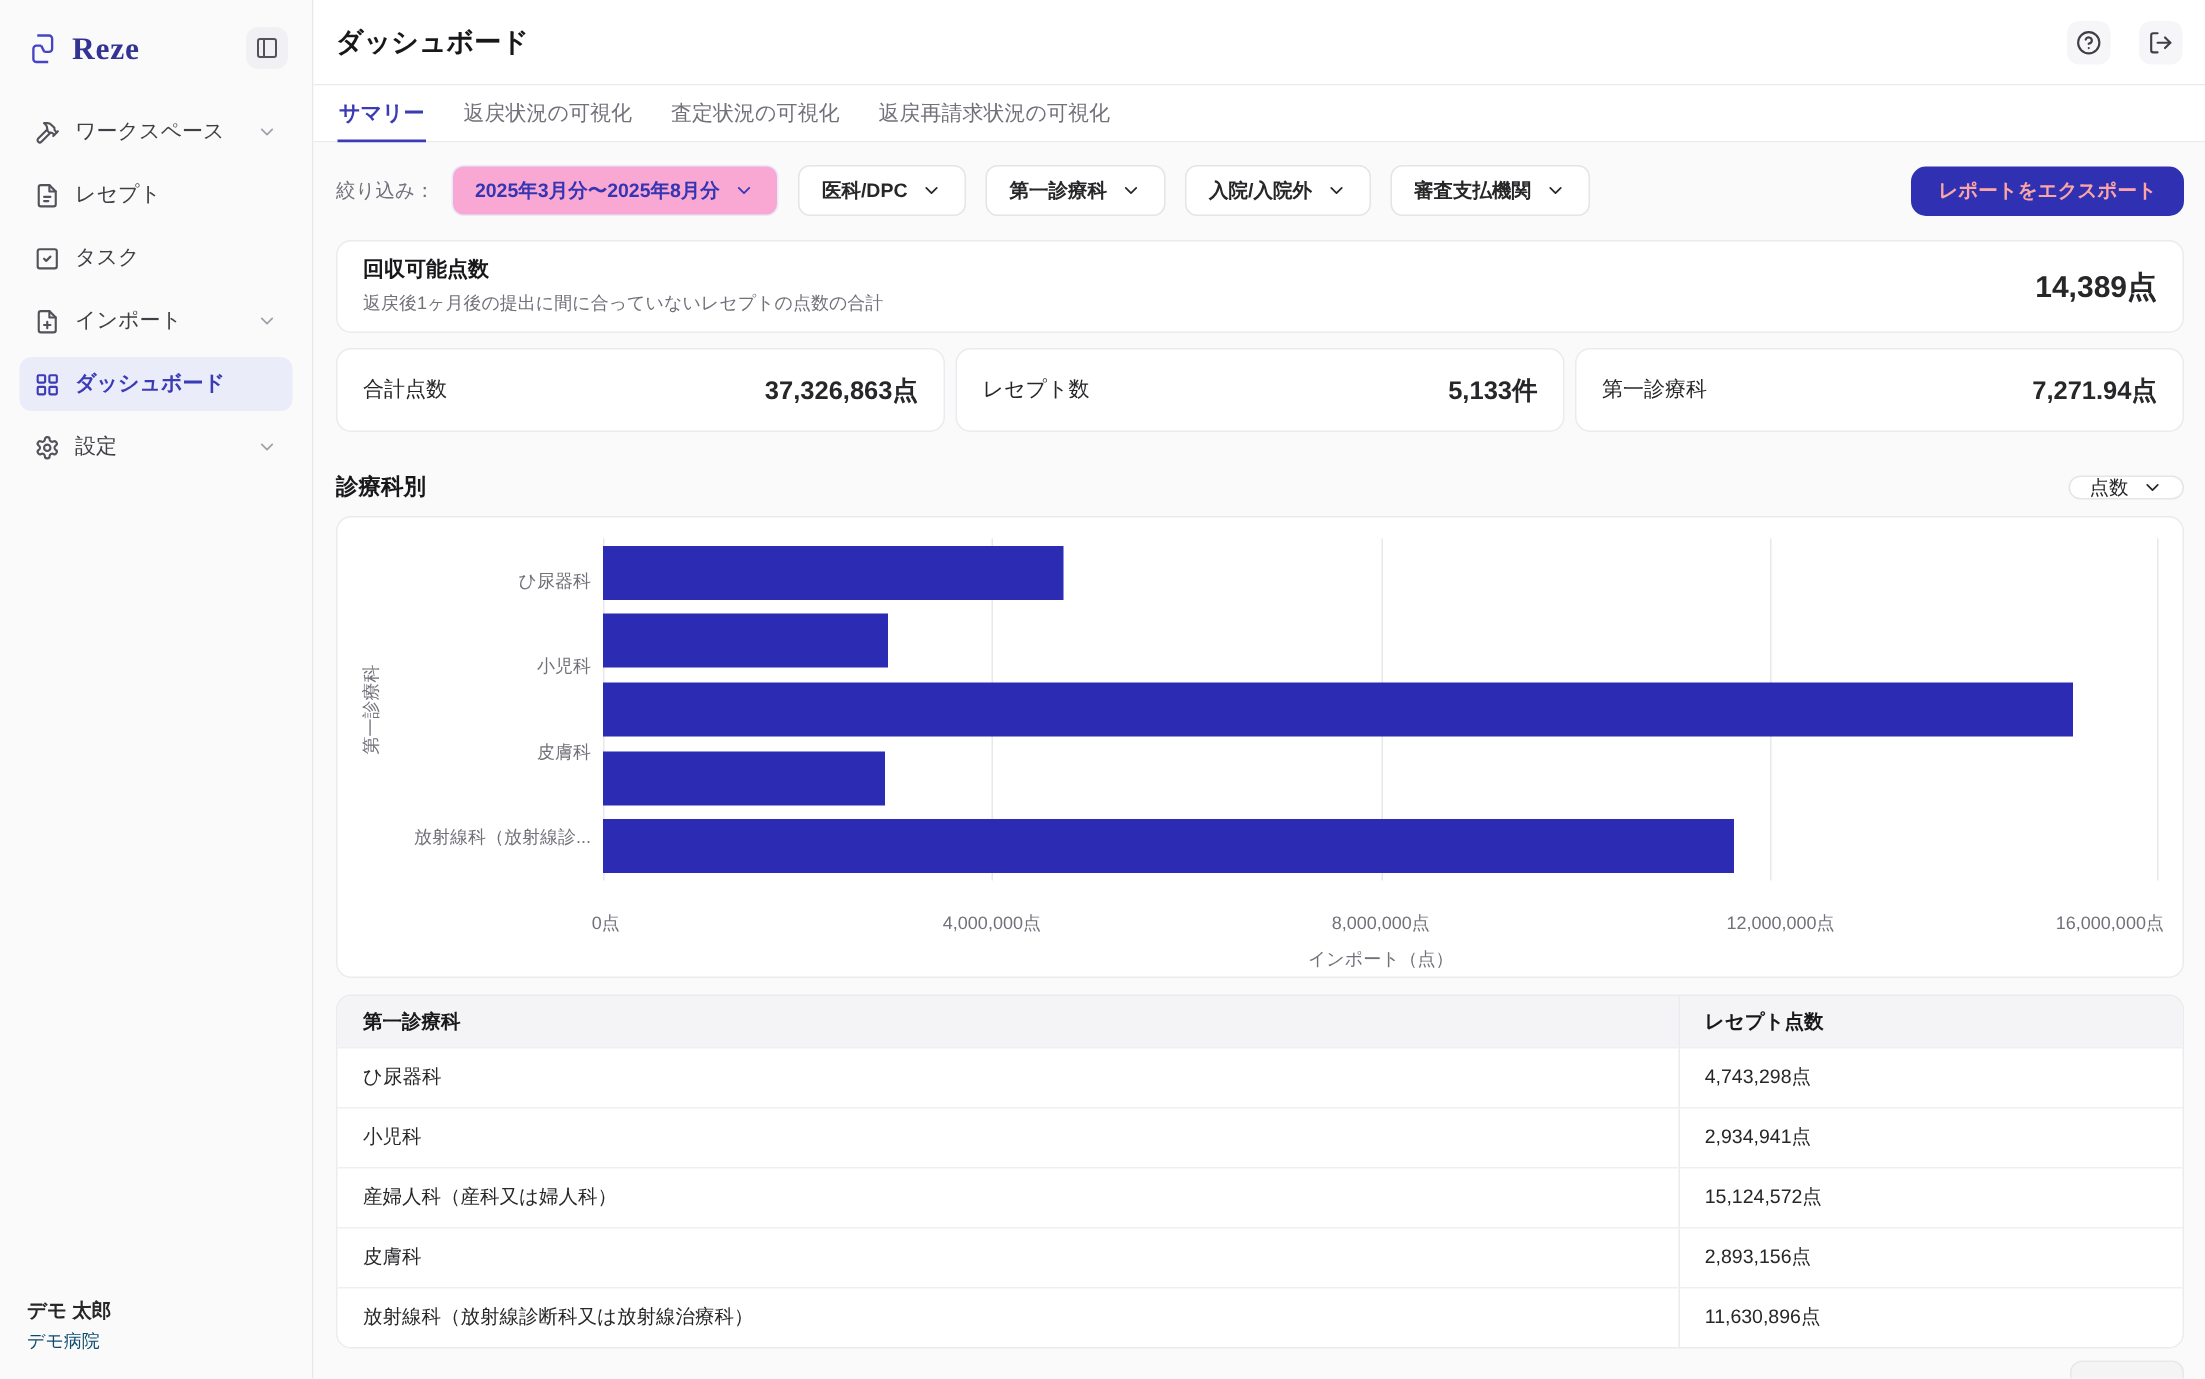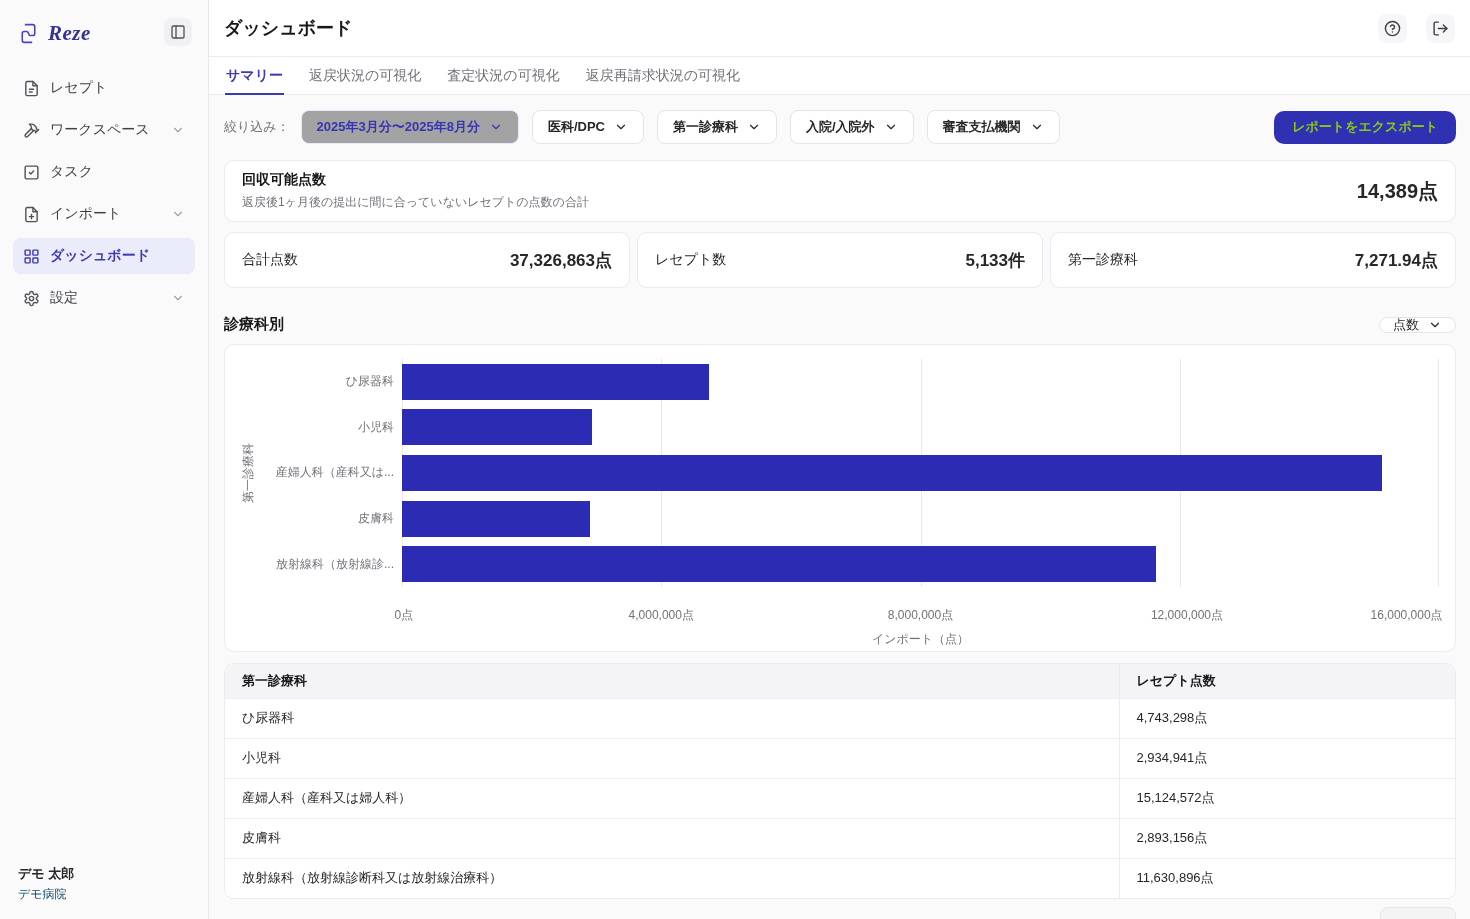--- a/index.html
+++ b/index.html
@@ -5,21 +5,21 @@
   * { margin:0; padding:0; box-sizing:border-box; }
   html,body { width:1470px; height:919px; overflow:hidden; }
   body {
     font-family:"Liberation Sans","DejaVu Sans",sans-serif;
     background:#fafafa; color:#18181b; display:flex;
   }
   svg { display:block; }
 
   
   .sidebar { width:209px; min-width:209px; background:#fafafa; border-right:1px solid #e7e7ec; display:flex; flex-direction:column; }
-  .sidebar-header { display:flex; align-items:flex-end; justify-content:space-between; padding:18px 16px 24px 16px;font-style:italic; }
+  .sidebar-header { display:flex; align-items:center; justify-content:space-between; padding:18px 16px 24px 16px; }
   .logo { display:flex; align-items:center; gap:7px; }
   .logo-text { font-family:"Liberation Serif","DejaVu Serif",serif; font-size:21px; font-weight:600; color:#333394; letter-spacing:.5px; }
   .collapse-btn { width:28px; height:28px; border:none; border-radius:8px; background:#f1f1f4; display:flex; align-items:center; justify-content:center; color:#52525b; cursor:pointer; }
   .nav { display:flex; flex-direction:column; gap:6px; padding:0 13px; }
   .nav-item { height:36px; display:flex; align-items:center; gap:10px; padding:0 10px; border-radius:8px; font-size:14px; color:#3f3f46; cursor:pointer; }
   .nav-item .ico { color:#52525b; display:flex; }
   .nav-item.active { background:#ebecf9; color:#3b3bb5; font-weight:700; }
   .nav-item.active .ico { color:#3b3bb5; }
   .nav-item .grow { flex:1; }
   .chev { color:#a1a1aa; display:flex; }
@@ -38,24 +38,24 @@
   .tab { font-size:14px; color:#71717a; display:flex; align-items:center; padding:0 13px; cursor:pointer; position:relative; }
   .tab.active { color:#3b3bb5; font-weight:700; }
   .tab.active::after { content:""; position:absolute; left:12px; right:12px; bottom:-1px; height:2px; background:#3b3bb5; }
 
   .content { flex:1; padding:15px 14px 0 15px; position:relative; overflow:hidden; background:#fafafa; }
 
   
   .filter-row { display:flex; align-items:center; gap:13px; height:34px; margin-bottom:16px; }
   .filter-label { font-size:13px; color:#71717a; margin-right:-2px; }
   .chip { height:34px; display:inline-flex; align-items:center; gap:9px; padding:0 15px; border-radius:8px; font-size:13px; font-weight:700; cursor:pointer; white-space:nowrap; }
-  .chip.period { background:#a3a3a3; border:1px solid #e7e9fa; color:#3535b3; }
+  .chip.period { background:#f9a8d4; border:1px solid #e7e9fa; color:#3535b3; }
   .chip.plain { background:#fff; border:1px solid #e4e4e9; color:#27272a; }
   .chip .chev { color:inherit; }
-  .export-btn { margin-left:auto; height:33px; padding:0 18px; background:#3030b2; color:#84cc16; font-size:13px; font-weight:700; border:none; border-radius:10px; cursor:pointer; }
+  .export-btn { margin-left:auto; height:33px; padding:0 18px; background:#3030b2; color:#fca5a5; font-size:13px; font-weight:700; border:none; border-radius:10px; cursor:pointer; }
 
   
   .big-card { background:#fff; border:1px solid #ebebef; border-radius:10px; height:62px; display:flex; align-items:center; padding:0 17px; margin-bottom:10px; }
   .big-card-title { font-size:14px; font-weight:700; color:#18181b; }
   .big-card-sub { font-size:12px; color:#71717a; margin-top:5px; }
   .big-card-value { margin-left:auto; font-size:20px; font-weight:700; color:#27272a; }
   .cards-row { display:flex; gap:7px; margin-bottom:27px; }
   .stat-card { flex:1; background:#fff; border:1px solid #ebebef; border-radius:10px; height:56px; display:flex; align-items:center; justify-content:space-between; padding:18px 17px; }
   .stat-label { font-size:14px; color:#27272a; font-weight:400; }
   .stat-value { font-size:17px; font-weight:700; color:#27272a; }
@@ -119,42 +119,42 @@
             <path d="M9 3v18"></path>
         </svg>
       </span>
     </button>
   </div>
 
   <nav class="nav">
     <div class="nav-item">
       <span class="ico">
         <svg width="17" height="17" viewBox="0 0 24 24" fill="none" stroke="currentColor" stroke-width="2" stroke-linecap="round" stroke-linejoin="round">
-          <path d="M14 2H6a2 2 0 0 0-2 2v16a2 2 0 0 0 2 2h12a2 2 0 0 0 2-2V8z"></path>
-            <path d="M14 2v6h6"></path>
-            <path d="M9 13h6M9 17h4"></path>
-        </svg>
-      </span>
-      <span>レセプト</span>
-    </div>
-    <div class="nav-item">
-      <span class="ico">
-        <svg width="17" height="17" viewBox="0 0 24 24" fill="none" stroke="currentColor" stroke-width="2" stroke-linecap="round" stroke-linejoin="round">
           <path d="m15 12-8.5 8.5a2.12 2.12 0 1 1-3-3L12 9"></path>
             <path d="M17.64 15 22 10.64"></path>
           <path d="m20.91 11.7-1.25-1.25c-.6-.6-.93-1.4-.93-2.25v-.86L16.01 4.6a5.56 5.56 0 0 0-3.94-1.64H9l.92.82A6.18 6.18 0 0 1 12 8.4v1.56l2 2h2.47l2.26 1.91"></path>
         </svg>
       </span>
       <span>ワークスペース</span>
       <span class="grow"></span>
       <span class="chev">
         <svg width="14" height="14" viewBox="0 0 24 24" fill="none" stroke="currentColor" stroke-width="2" stroke-linecap="round" stroke-linejoin="round">
             <polyline points="6 9 12 15 18 9"></polyline>
           </svg>
       </span>
+    </div>
+    <div class="nav-item">
+      <span class="ico">
+        <svg width="17" height="17" viewBox="0 0 24 24" fill="none" stroke="currentColor" stroke-width="2" stroke-linecap="round" stroke-linejoin="round">
+          <path d="M14 2H6a2 2 0 0 0-2 2v16a2 2 0 0 0 2 2h12a2 2 0 0 0 2-2V8z"></path>
+            <path d="M14 2v6h6"></path>
+            <path d="M9 13h6M9 17h4"></path>
+        </svg>
+      </span>
+      <span>レセプト</span>
     </div>
     <div class="nav-item">
       <span class="ico">
         <svg width="17" height="17" viewBox="0 0 24 24" fill="none" stroke="currentColor" stroke-width="2" stroke-linecap="round" stroke-linejoin="round">
           <rect x="3" y="3" width="18" height="18" rx="2"></rect>
             <path d="m9 12 2 2 4-4"></path>
         </svg>
       </span>
       <span>タスク</span>
     </div>
@@ -324,21 +324,20 @@
     </div>
 
     <div class="chart-card">
       <div class="chart-grid">
         <div class="y-title-cell">
           <span class="y-title">第一診療科</span>
         </div>
         <div class="cat-labels">
           <div class="cat-label">ひ尿器科</div>
           <div class="cat-label">小児科</div>
-          <div class="cat-label">産婦人科（産科又は...</div>
           <div class="cat-label">皮膚科</div>
           <div class="cat-label">放射線科（放射線診...</div>
         </div>
         <div class="plot">
           <div class="gridline"></div>
           <div class="gridline"></div>
           <div class="gridline"></div>
           <div class="gridline"></div>
           <div class="gridline"></div>
           <div class="bar-rows">

